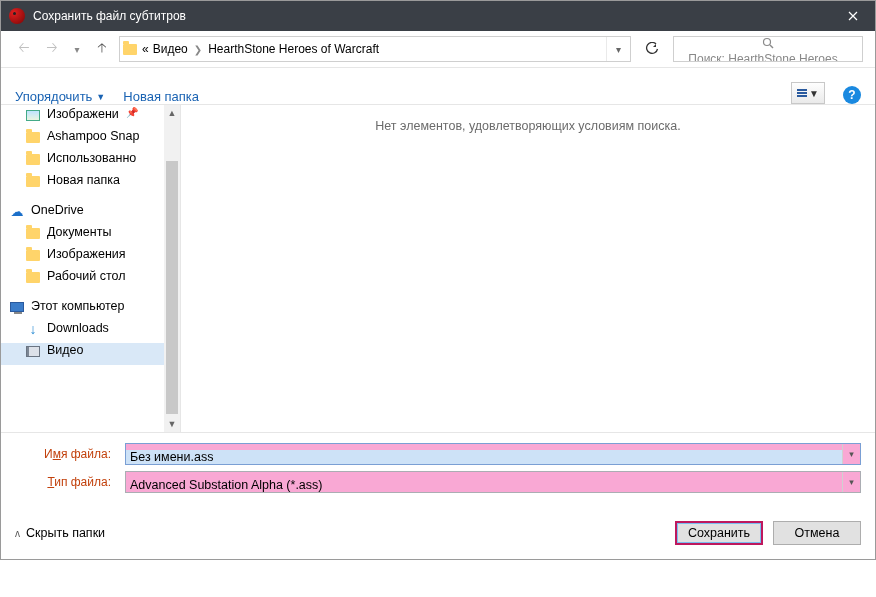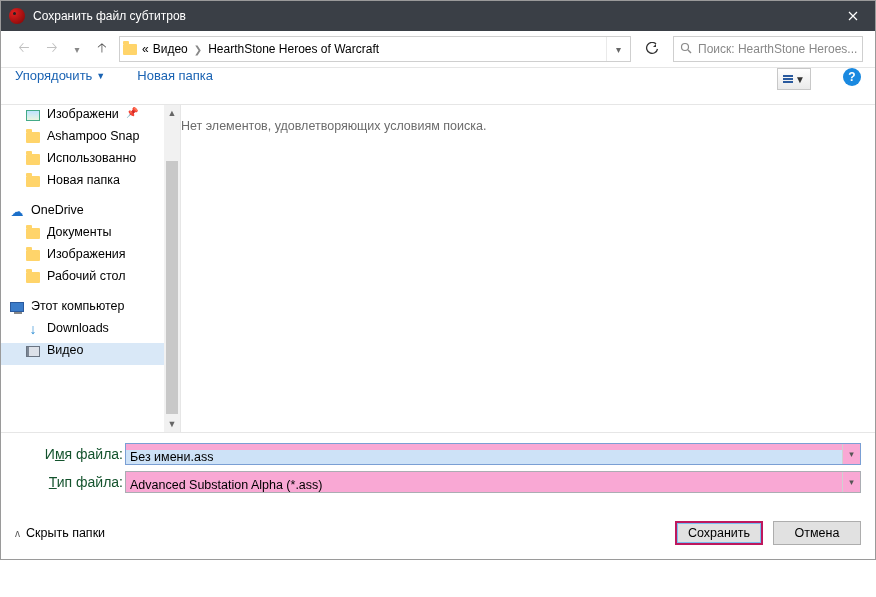--- a/index.html
+++ b/index.html
@@ -16,23 +16,23 @@
   .uparrow { width:22px; height:22px; display:flex; align-items:center; justify-content:center; color:#555; font-size:13px; }
   .addrbox { flex:1; height:26px; border:1px solid #cfcfcf; display:flex; align-items:center; background:#fff; }
   .addrbox .fld { width:20px; height:100%; display:flex; align-items:center; justify-content:center; }
   .folder-icon { width:14px; height:11px; background:#ffd46a; border-radius:1px; position:relative; }
   .folder-icon::before { content:""; position:absolute; top:-3px; left:0; width:6px; height:3px; background:#ffd46a; border-radius:1px 1px 0 0; }
   .addrbox .sep { color:#888; font-size:10px; padding:0 4px; }
   .addrbox .seg { font-size:12px; color:#000; padding:0 2px; white-space:nowrap; }
   .addrbox .tail { flex:1; }
   .addrbox .down { width:24px; display:flex; align-items:center; justify-content:center; color:#666; font-size:10px; border-left:1px solid #eaeaea; height:100%; }
   .refresh { width:30px; height:26px; display:flex; align-items:center; justify-content:center; color:#555; font-size:13px; }
-  .searchbox { width:190px; height:26px; border:1px solid #cfcfcf; display:flex; align-items:center; padding:0 6px; gap:6px; color:#888; font-size:12px; overflow:hidden; white-space:nowrap; }
+  .searchbox { width:190px; height:26px; border:1px solid #cfcfcf; display:flex; align-items:center; padding:0 6px; color:#888; font-size:12px; overflow:hidden; white-space:nowrap;flex-direction:column; }
   .searchbox .mag { color:#888; font-size:13px; }
-  .toolbar { height:38px; display:flex; align-items:flex-start; padding:0 14px; border-top:1px solid #e6e6e6; border-bottom:1px solid #e6e6e6; gap:32px; }
+  .toolbar { height:38px; display:flex; align-items:flex-end; padding:0 14px; border-top:1px solid #e6e6e6; border-bottom:1px solid #e6e6e6; gap:18px; }
   .toolbar .org { color:#1a63b3; font-size:13px; display:flex; align-items:center; gap:4px; }
   .toolbar .org .dd { font-size:9px; color:#1a63b3; }
   .toolbar .newf { color:#1a63b3; font-size:13px; }
   .toolbar .spacer { flex:1; }
   .toolbar .view { width:34px; height:22px; display:flex; align-items:center; justify-content:center; gap:2px; border:1px solid #c8c8c8; background:linear-gradient(#fefefe,#eaeaea); font-size:10px; color:#333; }
   .toolbar .view .bars { display:flex; flex-direction:column; gap:1px; }
   .toolbar .view .bars span { width:10px; height:2px; background:#2a5a9e; }
   .toolbar .help { width:18px; height:18px; border-radius:50%; background:#1a89e0; color:#fff; display:flex; align-items:center; justify-content:center; font-size:12px; font-weight:bold; }
   .body { flex:1; display:flex; min-height:0; }
   .tree { width:180px; border-right:1px solid #e6e6e6; overflow:hidden; position:relative; padding-top:2px; }
@@ -43,24 +43,24 @@
   .img-ic { width:14px; height:11px; border:1px solid #4a8; background:linear-gradient(#bfe3ff,#e8f5e0); }
   .dl-ic { color:#2a8cd4; font-size:14px; font-weight:bold; }
   .od-ic { color:#1b6fc9; font-size:13px; }
   .vid-ic { width:14px; height:11px; background:linear-gradient(90deg,#7c8694 2px,#dce1e9 2px,#dce1e9 12px,#7c8694 12px); border:1px solid #6a7482; }
   .pc-ic { width:14px; height:10px; background:#3b7cc9; border:1px solid #2a5a9e; position:relative; }
   .pc-ic::after { content:""; position:absolute; left:3px; bottom:-3px; width:8px; height:2px; background:#888; }
   .pin { color:#888; font-size:10px; margin-left:2px; }
   .scrollbar { position:absolute; right:0; top:0; bottom:0; width:16px; background:#f1f1f1; display:flex; flex-direction:column; }
   .scrollbar .arr { height:16px; display:flex; align-items:center; justify-content:center; color:#666; font-size:9px; }
   .scrollbar .thumb { width:12px; margin:0 auto; background:#c8c8c8; flex:1; margin-top:40px; margin-bottom:2px; }
-  .content { flex:1; display:flex; padding-top:14px; color:#6b6b6b; font-size:12.5px; }
+  .content { flex:1; display:flex; justify-content:center; padding-top:14px; color:#6b6b6b; font-size:12.5px; }
   .bottom { border-top:1px solid #e6e6e6; padding:10px 14px 12px; }
   .field { display:flex; align-items:center; margin-bottom:6px; }
-  .field label { width:110px; text-align:right; font-size:14px; color:#14532d; padding-right:2px; }
+  .field label { width:110px; text-align:right; font-size:12px; color:#c2410c; padding-right:14px; }
   .field label .u { text-decoration:underline; }
   .field .combo { flex:1; height:22px; border:1px solid #7a9fd4; background:#f9a8d4; display:flex; align-items:flex-end; }
   .field .combo.plain { border-color:#abadb3; }
   .field .combo .val { flex:1; font-size:12.5px; padding:0 4px; color:#000; }
   .field .combo .val.sel { background:#cde2f7; }
   .field .combo .dd { width:18px; display:flex; align-items:center; justify-content:center; font-size:9px; color:#555; border-left:1px solid #d0d0d0; height:100%; }
   .footer { display:flex; align-items:center; padding:10px 14px 14px; gap:10px; }
   .footer .hide { display:flex; align-items:center; gap:6px; font-size:12.5px; color:#000; }
   .footer .hide .car { font-size:10px; color:#555; }
   .footer .gap { flex:1; }

